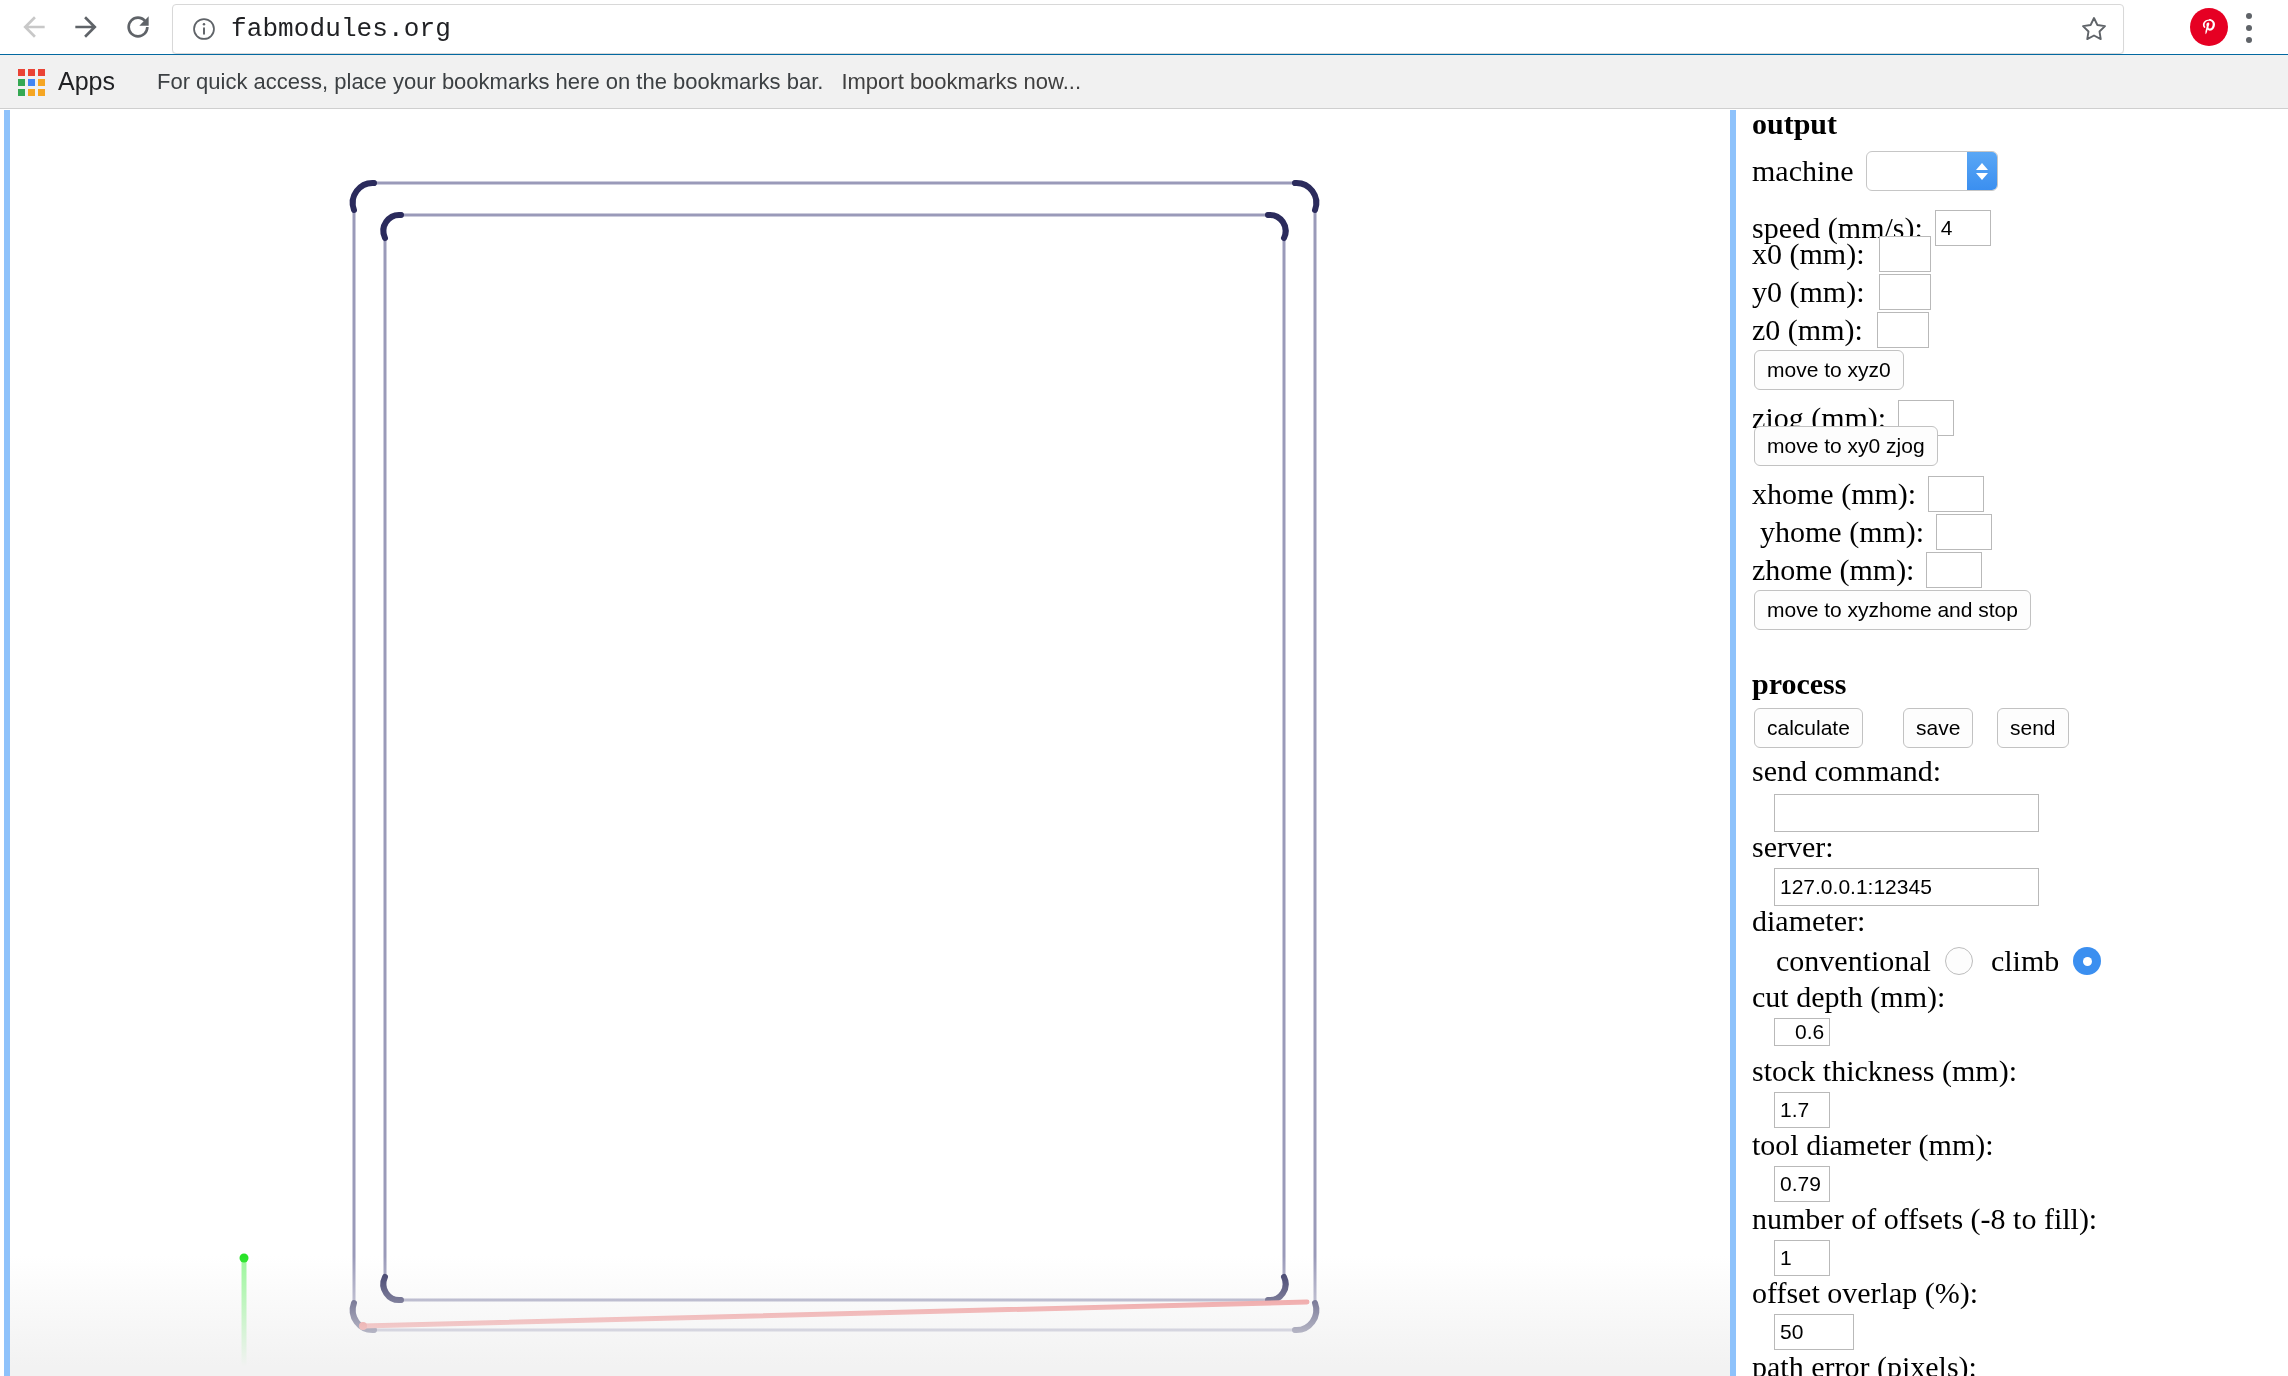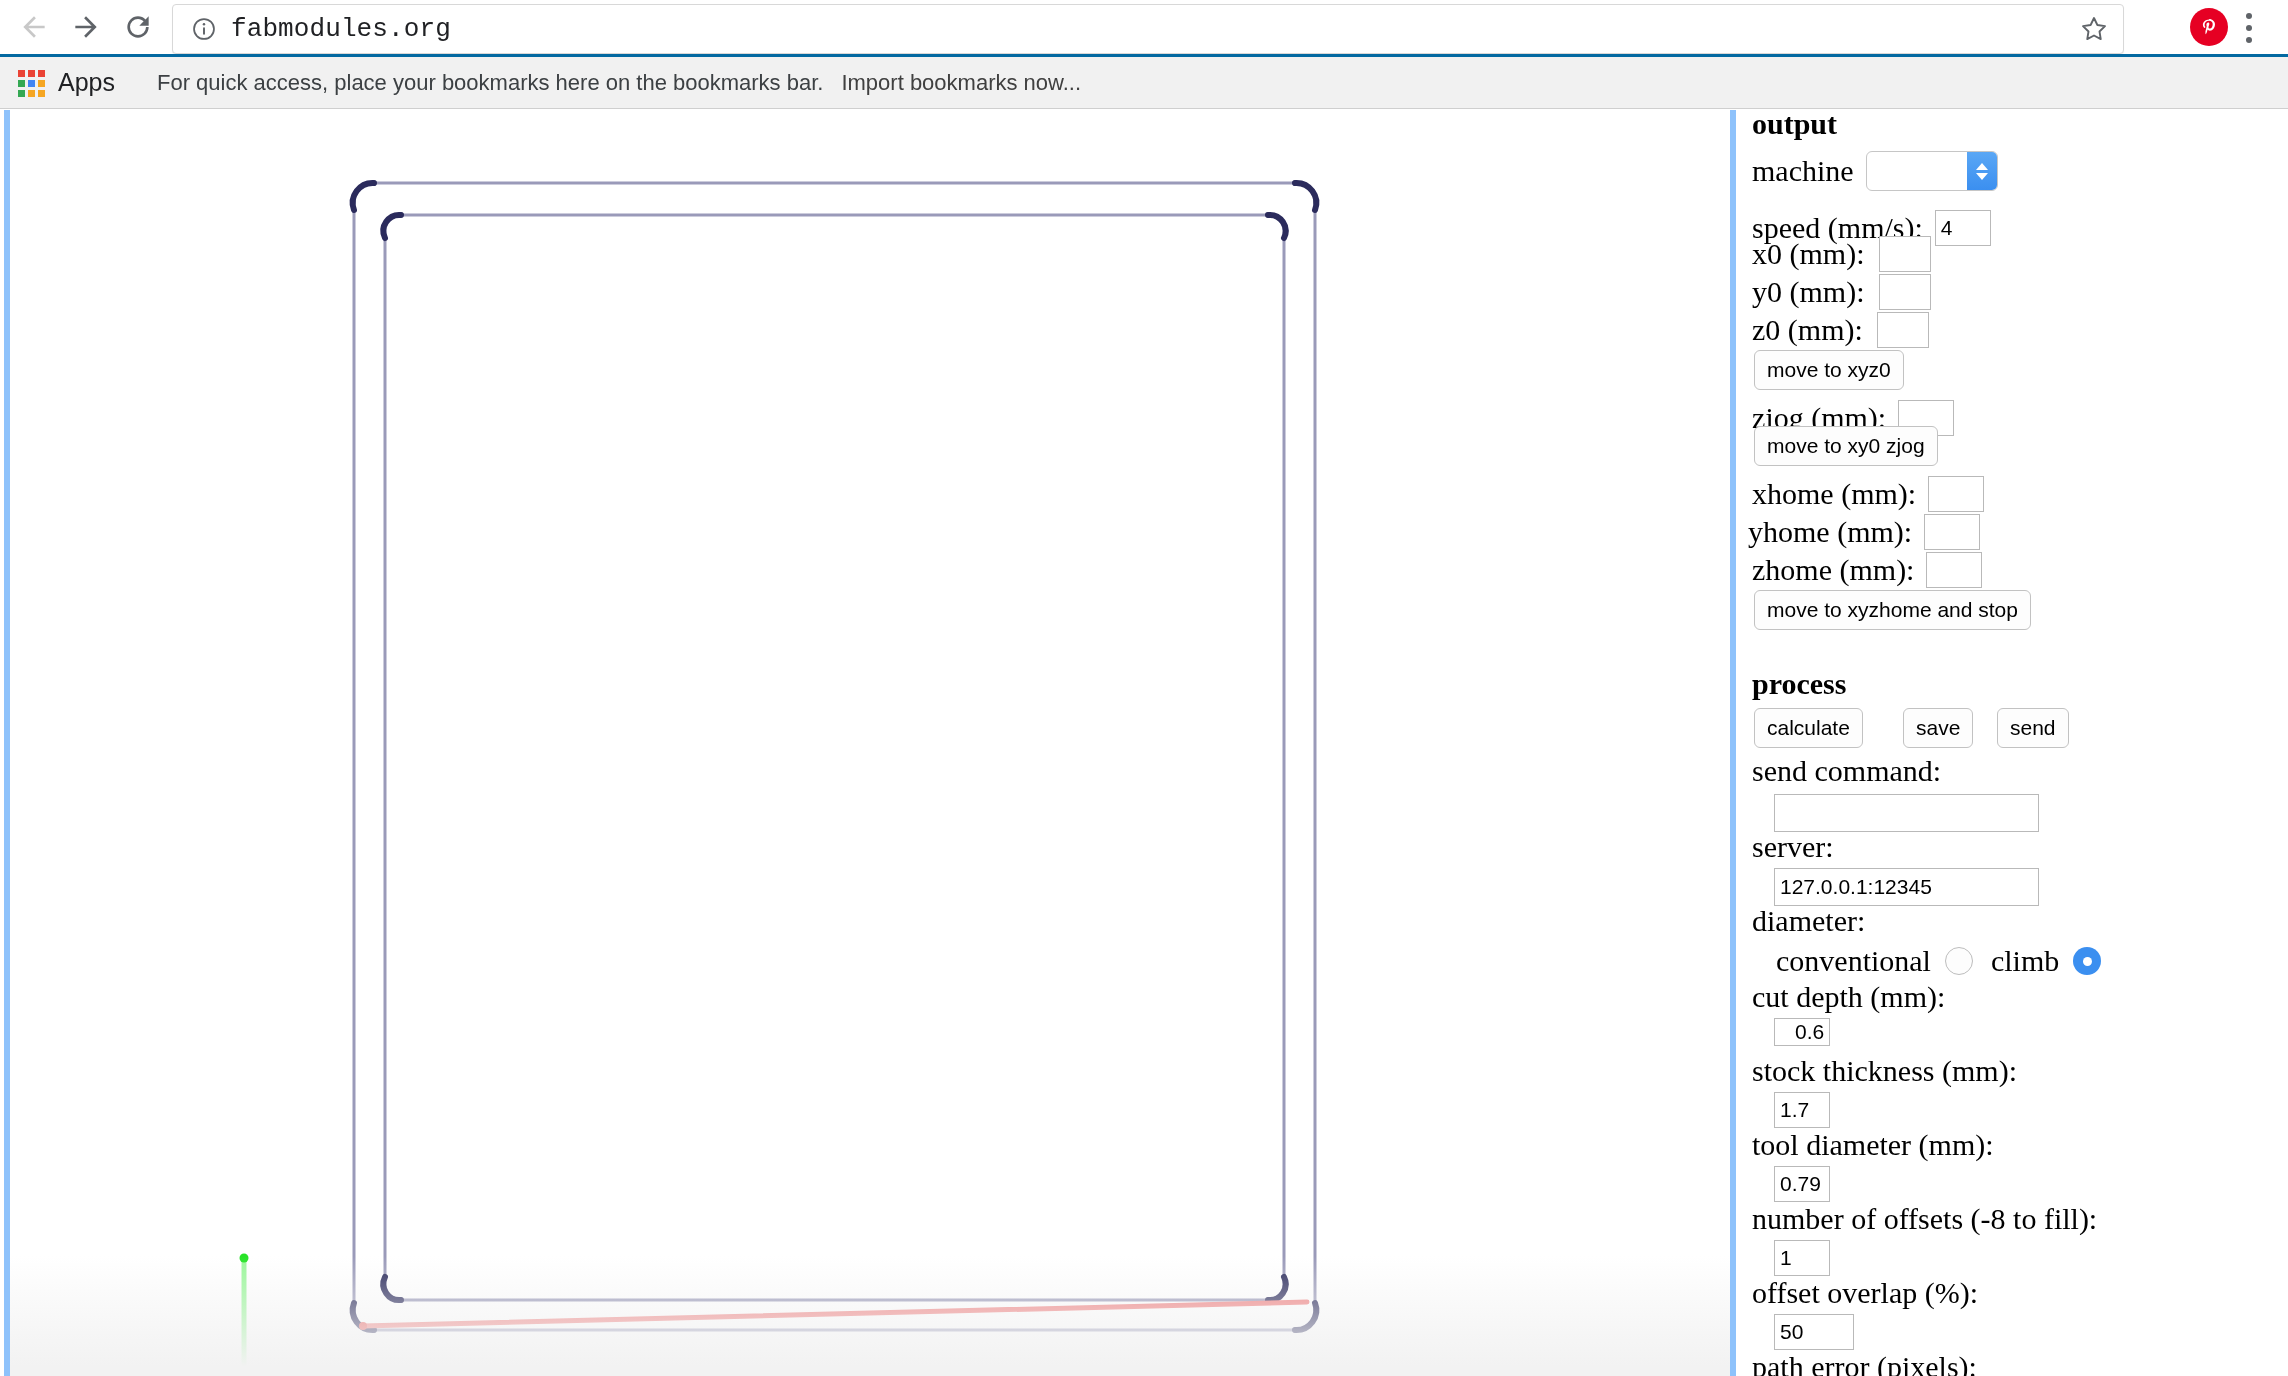--- a/index.html
+++ b/index.html
@@ -115,21 +115,21 @@
     border-radius: 50%;
     background: #5f6368;
   }
 
   .bookmarks-bar {
     position: absolute;
     left: 0; top: 54px;
     width: 2288px;
     height: 55px;
     background: #f1f1f1;
-    border-top: 3px solid #0369a1;
+    border-top: 1px solid #0369a1;
     border-bottom: 1px solid #cfcfcf;
     box-sizing: border-box;
     display: flex;
     align-items: center;
   }
   .apps-grid {
     margin-left: 18px;
     width: 26px;
     height: 26px;
     display: grid;
@@ -466,21 +466,21 @@
       <input class="txt" style="width: 56px; height: 36px; margin-left: 12px;" value="">
     </div>
 
     <button class="btn" style="position:absolute;left:18px;top:316px;height:40px;">move to xy0 zjog</button>
 
     <div class="row" style="position:absolute;left:16px;top:366px;height:36px;">
       <span class="lbl">xhome (mm):</span>
       <input class="txt" style="width: 56px; height: 36px; margin-left: 12px;" value="">
     </div>
 
-    <div class="row" style="position:absolute;left:12px;top:404px;height:36px;">
+    <div class="row" style="position:absolute;left:24px;top:404px;height:36px;">
       <span class="lbl">yhome (mm):</span>
       <input class="txt" style="width: 56px; height: 36px; margin-left: 12px;" value="">
     </div>
 
     <div class="row" style="position:absolute;left:16px;top:442px;height:36px;">
       <span class="lbl">zhome (mm):</span>
       <input class="txt" style="width: 56px; height: 36px; margin-left: 12px;" value="">
     </div>
 
     <button class="btn" style="position:absolute;left:18px;top:480px;height:40px;">move to xyzhome and stop</button>

